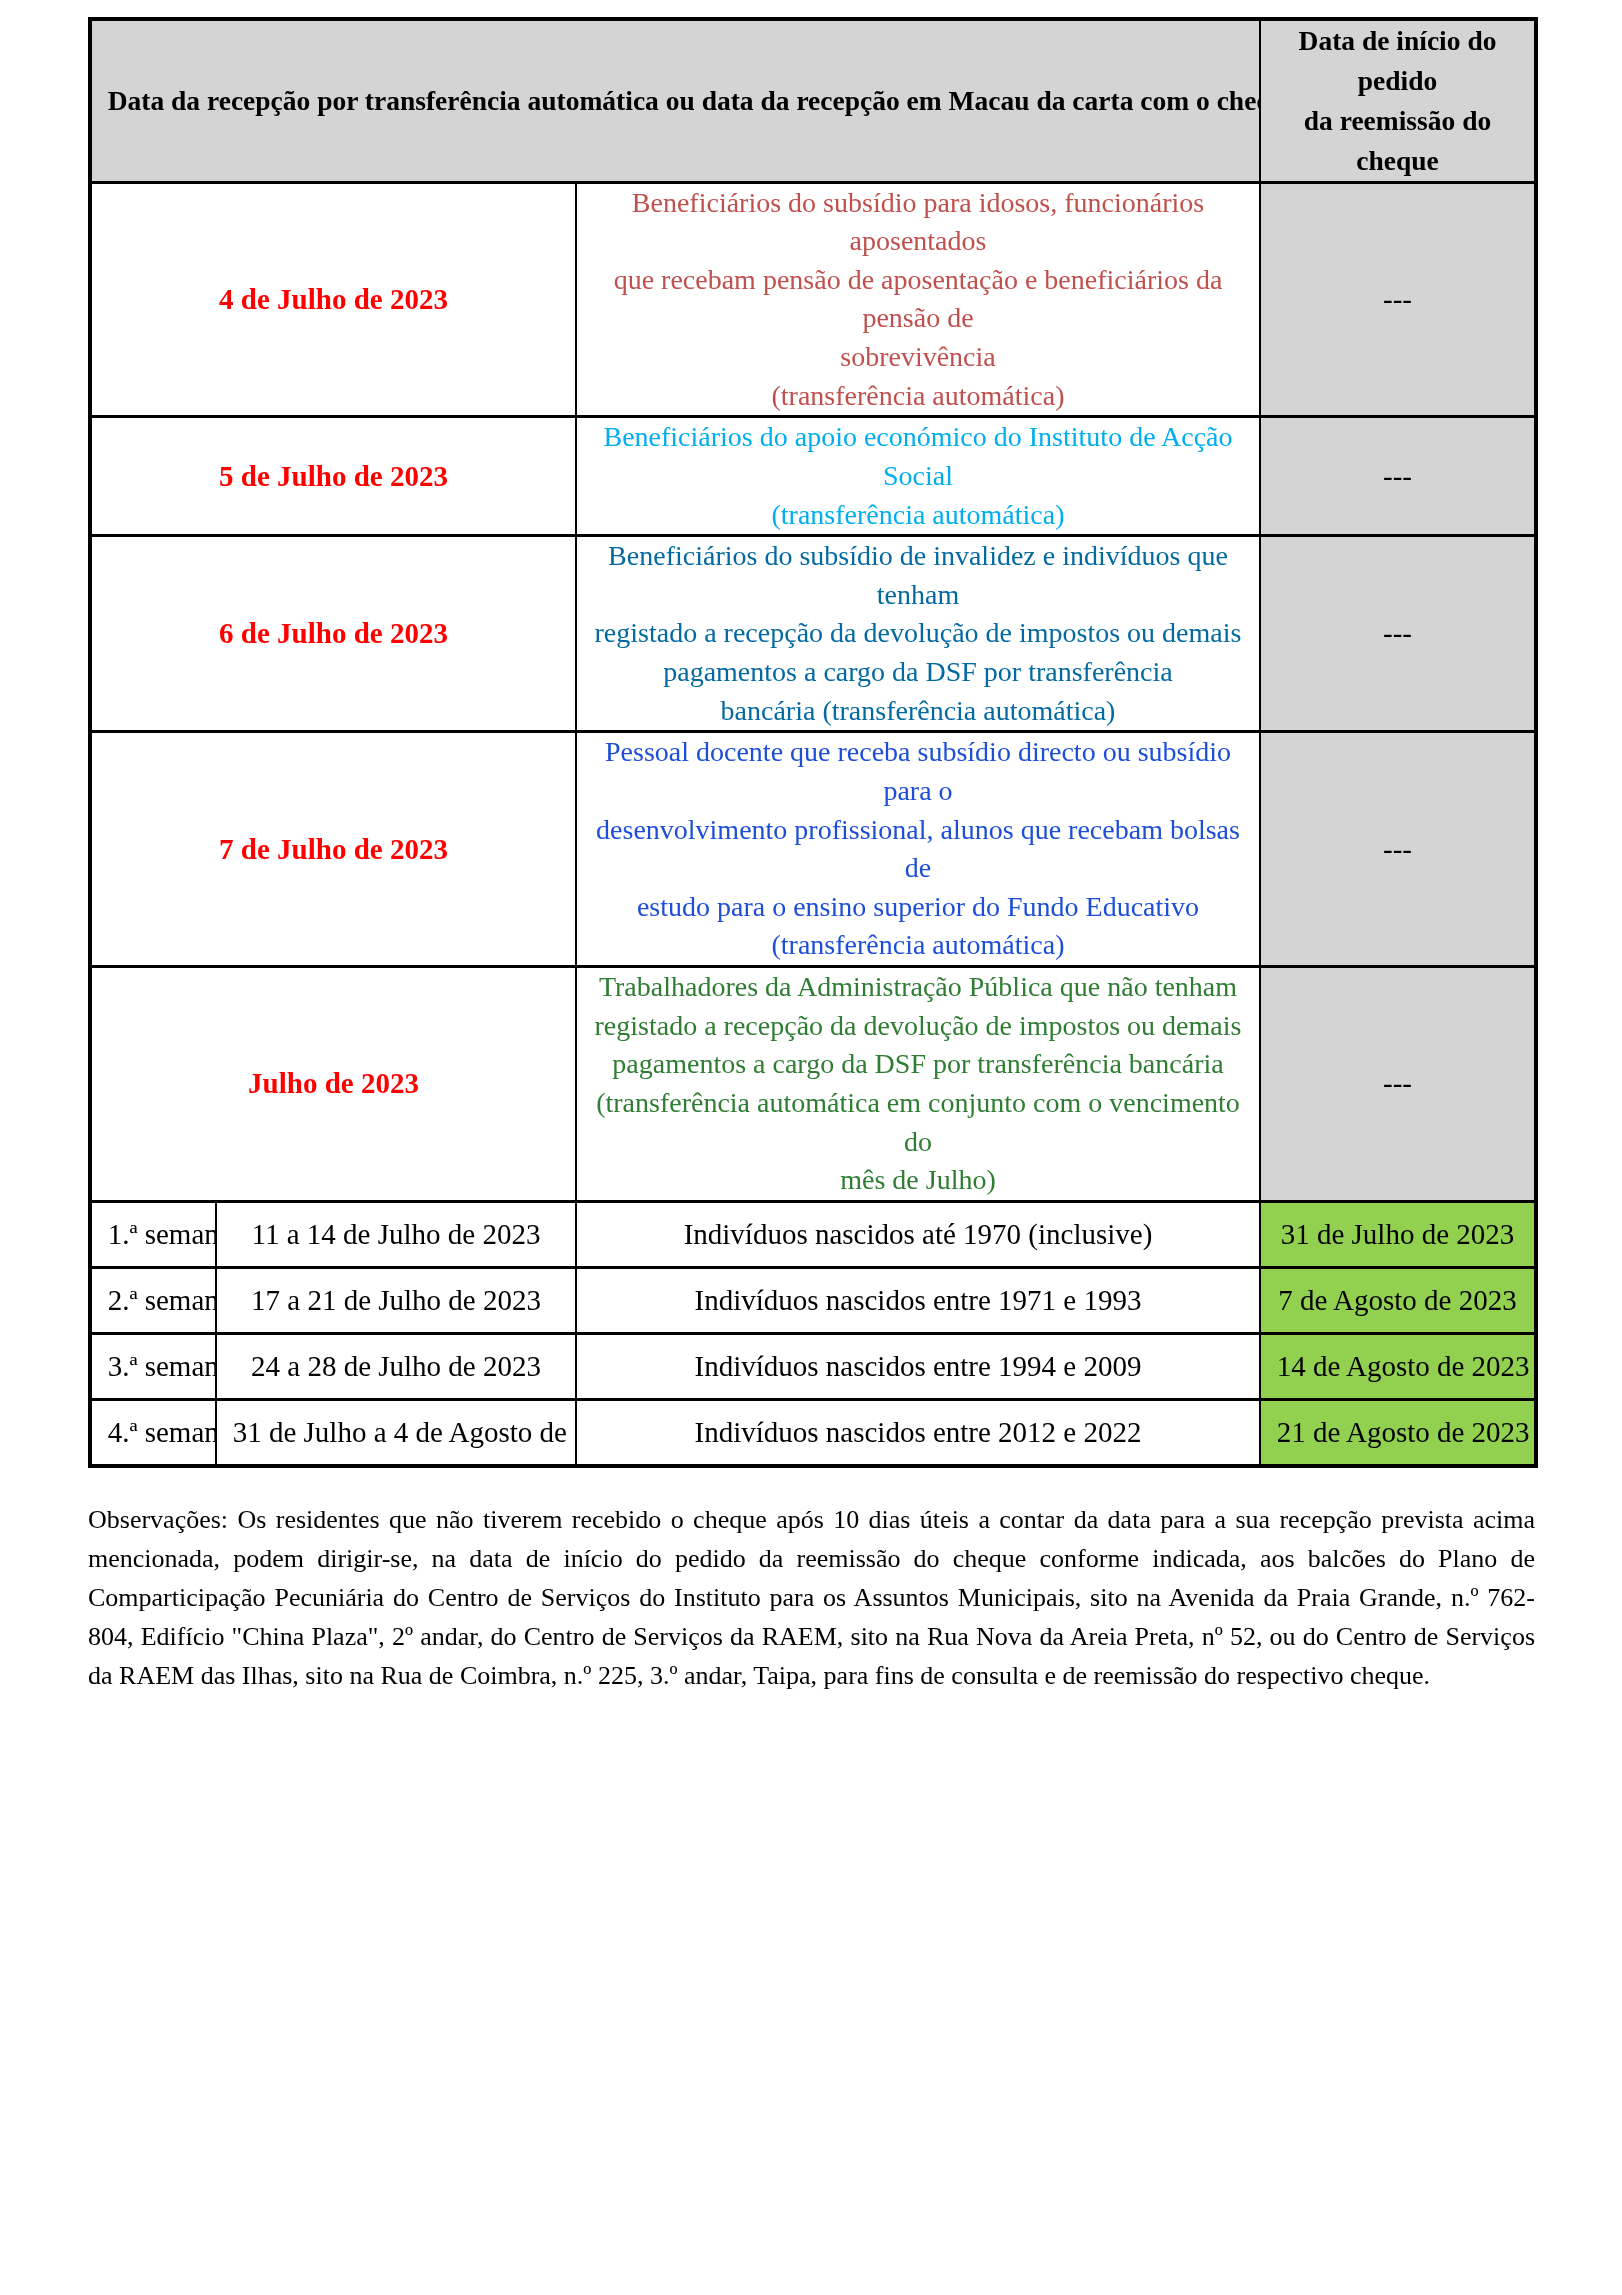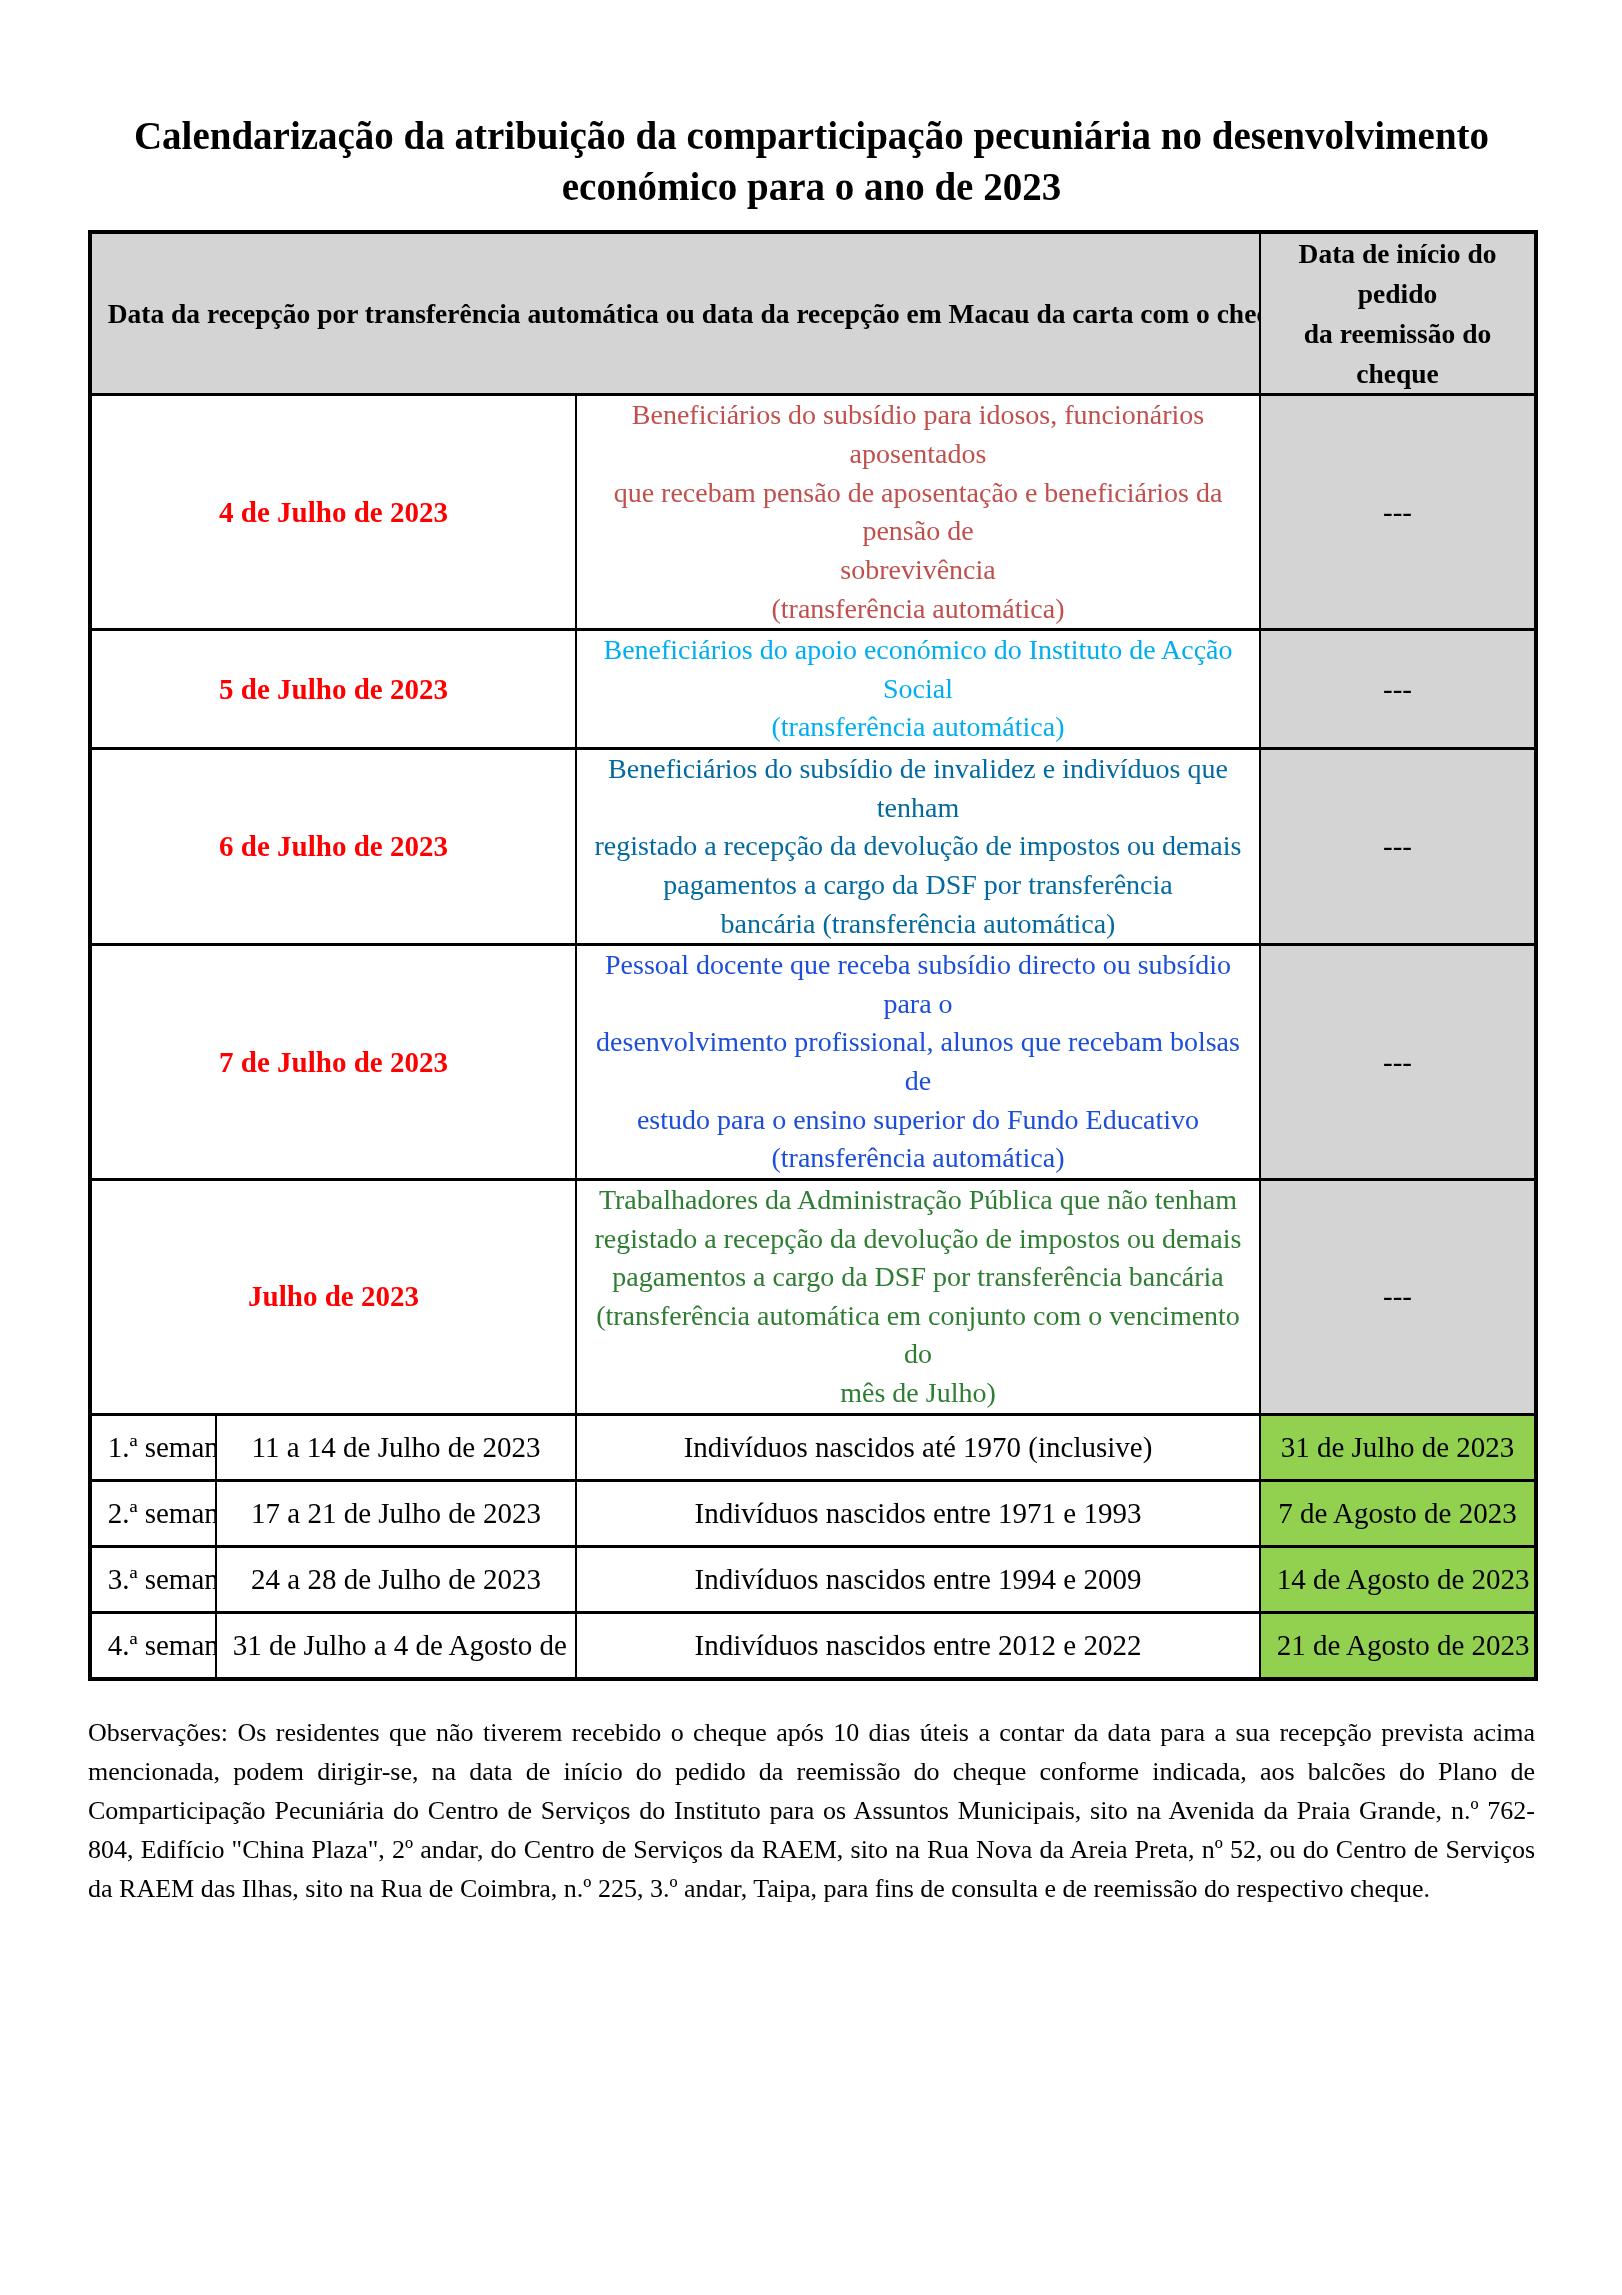--- a/index.html
+++ b/index.html
@@ -82,22 +82,20 @@
     font-size:26px;
     line-height:1.5;
     text-align:justify;
   }
 </style>
 </head>
 <body>
 
 <div class="page">
 
-  <h1 class="title">Calendarização da atribuição da comparticipação pecuniária no desenvolvimento
-económico para o ano de 2023</h1>
 
   <table class="schedule">
     <colgroup>
       <col style="width:126px">
       <col style="width:360px">
       <col style="width:684px">
       <col style="width:276px">
     </colgroup>
 
     <tbody>

